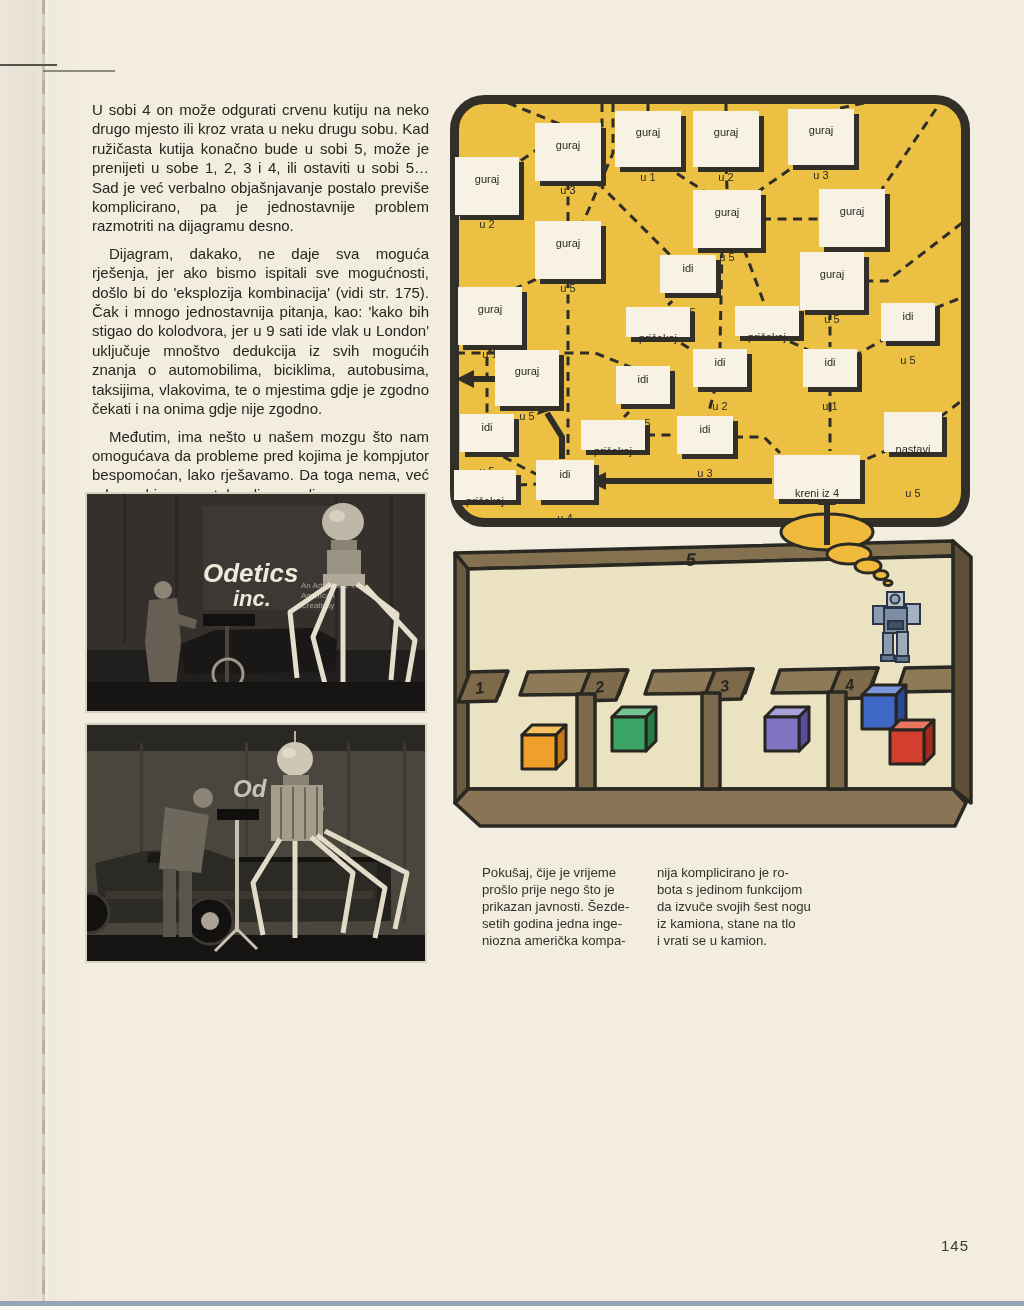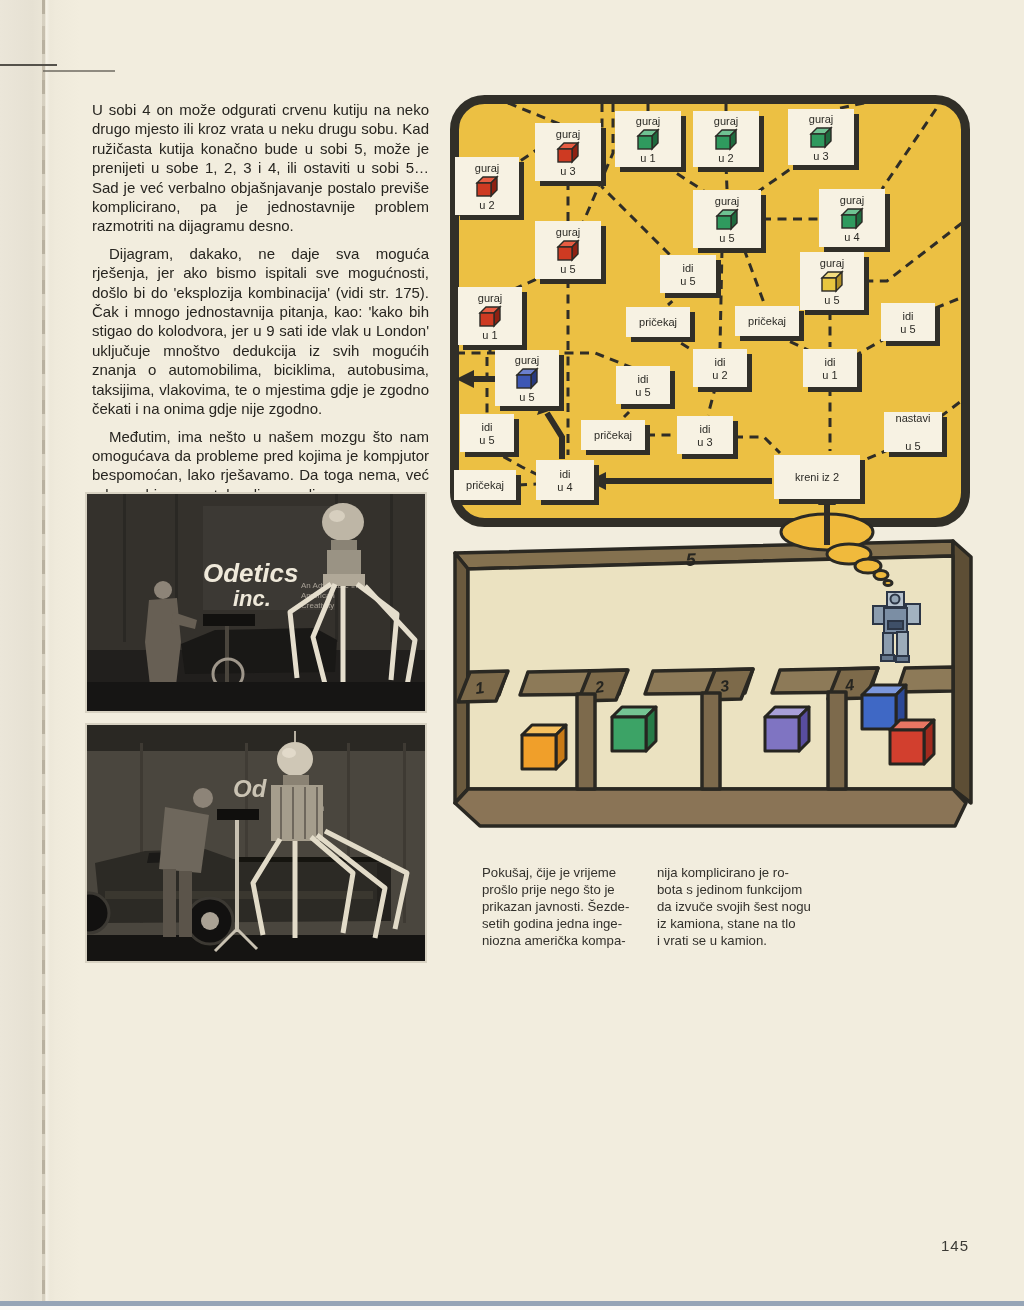--- a/index.html
+++ b/index.html
@@ -36,21 +36,21 @@
   .photo{position:absolute;display:block;}
   .photo1{left:85px;top:492px;}
   .photo2{left:85px;top:723px;}
   
   .rightgfx{position:absolute;left:450px;top:95px;width:540px;height:775px;}
   .rightgfx svg.gfx{position:absolute;left:0;top:0;}
   #diagram-nodes{position:absolute;left:0;top:0;width:540px;height:432px;pointer-events:none;}
   .dnode{position:absolute;background:#f7f2e3;box-shadow:5px 5px 0 0 #312f28;
     display:flex;flex-direction:column;align-items:center;justify-content:center;
     font-size:11px;line-height:12px;color:#2b2a25;gap:1px;}
-  .dnode .nlabel{white-space:nowrap;}
+  .dnode .nlabel{white-space:nowrap;margin-top:31px;}
 </style>
 </head>
 <body>
 
 <div class="spine">
   <div class="seam"></div>
   <div class="seam-hl"></div>
 </div>
 <div class="crease1"></div>
 <div class="crease2"></div>
@@ -444,21 +444,21 @@
         <div class="nlabel">u 5</div>
       </div>
       <div class="dnode" style="left: 4px; top: 375px; width: 62px; height: 30px;">
         <div class="nlabel">pričekaj</div>
       </div>
       <div class="dnode" style="left: 86px; top: 365px; width: 58px; height: 40px;">
         <div class="nlabel">idi</div>
         <div class="nlabel">u 4</div>
       </div>
       <div class="dnode" style="left: 324px; top: 360px; width: 86px; height: 44px;">
-        <div class="nlabel">kreni iz 2</div>
+        <div class="nlabel">kreni iz 4</div>
       </div>
     </div>
 </div>
 
 <div class="caption cap1">Pokušaj, čije je vrijeme
 prošlo prije nego što je
 prikazan javnosti. Šezde-
 setih godina jedna inge-
 niozna američka kompa-</div>
 <div class="caption cap2">nija komplicirano je ro-

